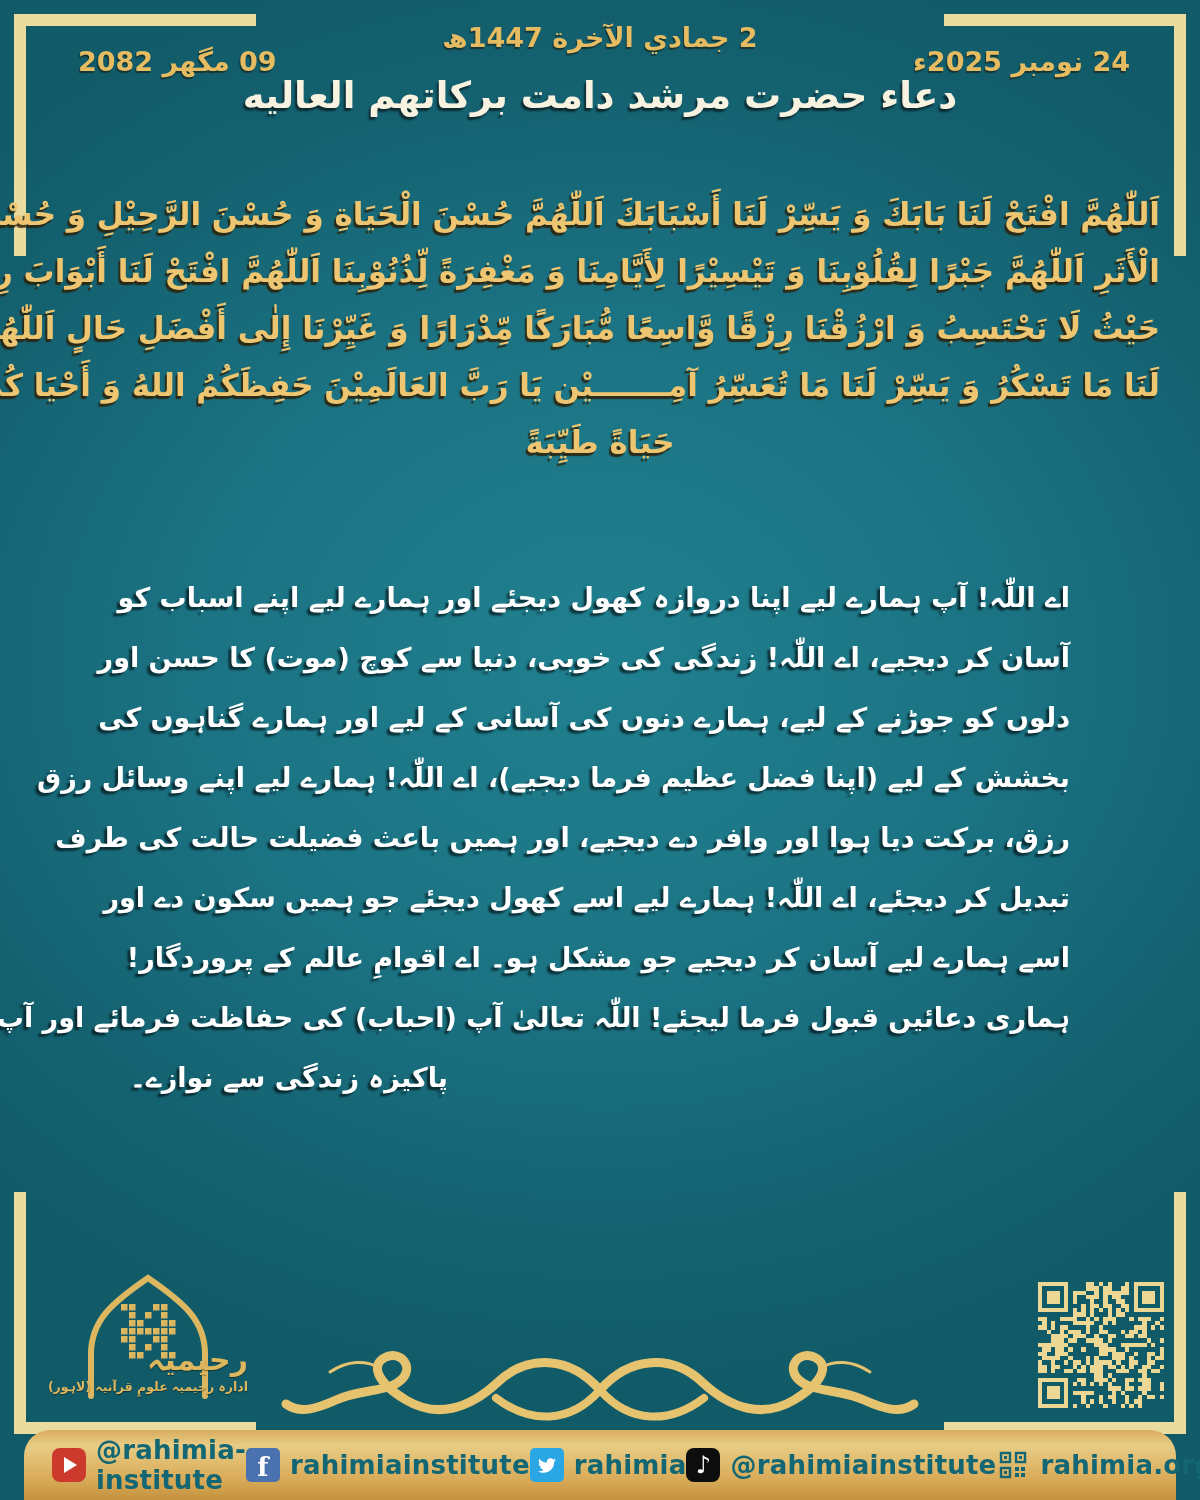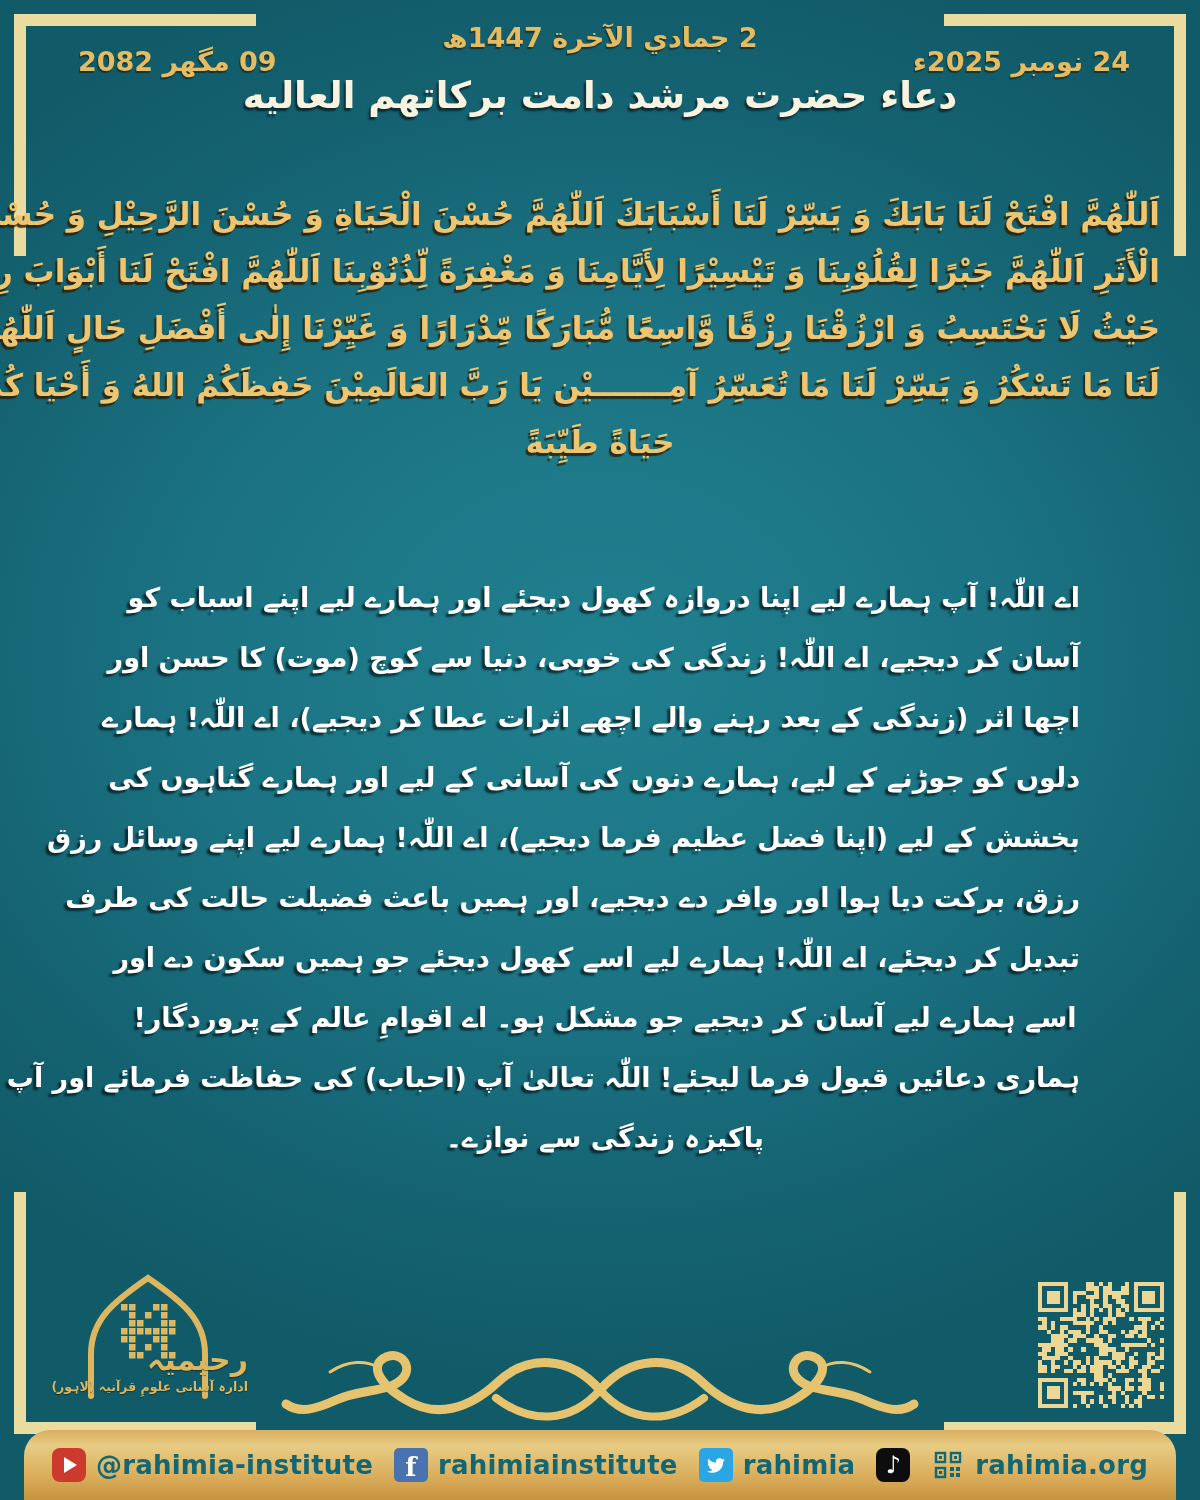--- a/index.html
+++ b/index.html
@@ -39,21 +39,21 @@
   .arabic-block{
     position:absolute;top:186px;left:40px;right:40px;text-align:center;direction:rtl;
   }
   .arabic-line{
     font-size:31px;font-weight:bold;color:#eec671;line-height:57px;white-space:nowrap;
     text-shadow:-2px 3px 1px rgba(45,33,8,.85);
   }
 
   
   .urdu-block{
-    position:absolute;top:568px;left:130px;right:120px;text-align:center;direction:rtl;
+    position:absolute;top:568px;left:130px;right:130px;text-align:left;direction:rtl;
   }
   .urdu-line{
     font-size:27px;font-weight:bold;color:#ffffff;line-height:60px;white-space:nowrap;
     text-shadow:-3px 3px 2px rgba(5,15,18,.68);
   }
 
   
   .logo{position:absolute;left:48px;top:1268px;width:200px;text-align:right;color:#dcb75f;}
   .logo svg{display:block;margin:0 auto;}
   .logo-name{font-size:30px;font-weight:bold;margin-top:-58px;direction:rtl;
@@ -103,21 +103,20 @@
   <div class="arabic-line">اَللّٰهُمَّ افْتَحْ لَنَا بَابَكَ وَ يَسِّرْ لَنَا أَسْبَابَكَ اَللّٰهُمَّ حُسْنَ الْحَيَاةِ وَ حُسْنَ الرَّحِيْلِ وَ حُسْنَ</div>
   <div class="arabic-line">الْأَثَرِ اَللّٰهُمَّ جَبْرًا لِقُلُوْبِنَا وَ تَيْسِيْرًا لِأَيَّامِنَا وَ مَغْفِرَةً لِّذُنُوْبِنَا اَللّٰهُمَّ افْتَحْ لَنَا أَبْوَابَ رِزْقِكَ مِنْ</div>
   <div class="arabic-line">حَيْثُ لَا نَحْتَسِبُ وَ ارْزُقْنَا رِزْقًا وَّاسِعًا مُّبَارَكًا مِّدْرَارًا وَ غَيِّرْنَا إِلٰى أَفْضَلِ حَالٍ اَللّٰهُمَّ افْتَحْ</div>
   <div class="arabic-line">لَنَا مَا تَسْكُرُ وَ يَسِّرْ لَنَا مَا تُعَسِّرُ آمِـــــــيْن يَا رَبَّ العَالَمِيْنَ حَفِظَكُمُ اللهُ وَ أَحْيَا كُمْ ▯</div>
   <div class="arabic-line">حَيَاةً طَيِّبَةً</div>
 </div>
 
 <div class="urdu-block">
   <div class="urdu-line">اے اللّٰہ! آپ ہمارے لیے اپنا دروازہ کھول دیجئے اور ہمارے لیے اپنے اسباب کو</div>
   <div class="urdu-line">آسان کر دیجیے، اے اللّٰہ! زندگی کی خوبی، دنیا سے کوچ (موت) کا حسن اور</div>
-  <div class="urdu-line">اچھا اثر (زندگی کے بعد رہنے والے اچھے اثرات عطا کر دیجیے)، اے اللّٰہ! ہمارے</div>
   <div class="urdu-line">دلوں کو جوڑنے کے لیے، ہمارے دنوں کی آسانی کے لیے اور ہمارے گناہوں کی</div>
   <div class="urdu-line">بخشش کے لیے (اپنا فضل عظیم فرما دیجیے)، اے اللّٰہ! ہمارے لیے اپنے وسائل رزق</div>
   <div class="urdu-line">رزق، برکت دیا ہوا اور وافر دے دیجیے، اور ہمیں باعث فضیلت حالت کی طرف</div>
   <div class="urdu-line">تبدیل کر دیجئے، اے اللّٰہ! ہمارے لیے اسے کھول دیجئے جو ہمیں سکون دے اور</div>
   <div class="urdu-line">اسے ہمارے لیے آسان کر دیجیے جو مشکل ہو۔ اے اقوامِ عالم کے پروردگار!</div>
   <div class="urdu-line">ہماری دعائیں قبول فرما لیجئے! اللّٰہ تعالیٰ آپ (احباب) کی حفاظت فرمائے اور آپ کو</div>
   <div class="urdu-line">پاکیزہ زندگی سے نوازے۔</div>
 </div>
 
 <div class="logo">
@@ -149,21 +148,21 @@
         <rect x="76" y="76" width="6.5" height="6.5"></rect>
         <rect x="92" y="76" width="6.5" height="6.5"></rect>
         <rect x="108" y="76" width="6.5" height="6.5"></rect>
         <rect x="76" y="84" width="6.5" height="6.5"></rect>
         <rect x="84" y="84" width="6.5" height="6.5"></rect>
         <rect x="108" y="84" width="6.5" height="6.5"></rect>
         <rect x="116" y="84" width="6.5" height="6.5"></rect>
       </g>
   </svg>
   <div class="logo-name">رحیمیہ</div>
-  <div class="logo-sub">ادارہ آسانی علومِ قرآنیہ (لاہور)</div>
+  <div class="logo-sub">ادارہ رحیمیہ علومِ قرآنیہ (لاہور)</div>
 </div>
 
 <div class="qr">
   <svg width="126" height="126" viewBox="0 0 29 29" shape-rendering="crispEdges">
       <rect x="0" y="0" width="1" height="1" fill="#ecd795"></rect>
       <rect x="1" y="0" width="1" height="1" fill="#ecd795"></rect>
       <rect x="2" y="0" width="1" height="1" fill="#ecd795"></rect>
       <rect x="3" y="0" width="1" height="1" fill="#ecd795"></rect>
       <rect x="4" y="0" width="1" height="1" fill="#ecd795"></rect>
       <rect x="5" y="0" width="1" height="1" fill="#ecd795"></rect>
@@ -593,20 +592,21 @@
   <div class="social">
     <span class="sicon twitter">
       <svg width="24" height="24" viewBox="0 0 32 32">
           <path fill="#fff" d="M28,9.2c-.9.4-1.8.7-2.8.8,1-.6,1.8-1.6,2.1-2.7-.9.6-2,1-3.1,1.2-.9-1-2.2-1.6-3.6-1.6-2.7,0-4.9,2.2-4.9,4.9,0,.4,0,.8.1,1.1-4.1-.2-7.7-2.2-10.1-5.1-.4.7-.7,1.6-.7,2.5,0,1.7.9,3.2,2.2,4.1-.8,0-1.6-.2-2.2-.6v.1c0,2.4,1.7,4.4,3.9,4.8-.4.1-.8.2-1.3.2-.3,0-.6,0-.9-.1.6,2,2.4,3.4,4.6,3.4-1.7,1.3-3.8,2.1-6.1,2.1-.4,0-.8,0-1.2-.1,2.2,1.4,4.8,2.2,7.5,2.2,9.1,0,14-7.5,14-14v-.6c1-.7,1.8-1.6,2.5-2.6z"></path>
         </svg>
     </span>
     <span class="handle">rahimia</span>
   </div>
   <div class="social">
     <span class="sicon tiktok">♪</span>
+    <span class="handle">@rahimiainstitute</span>
   </div>
   <div class="social">
     <span class="sicon web">
       <svg width="30" height="30" viewBox="0 0 30 30">
         <g fill="none" stroke="#136775" stroke-width="2.4">
           <rect x="3" y="3" width="9" height="9"></rect>
           <rect x="18" y="3" width="9" height="9"></rect>
           <rect x="3" y="18" width="9" height="9"></rect>
         </g>
         <g fill="#136775">

